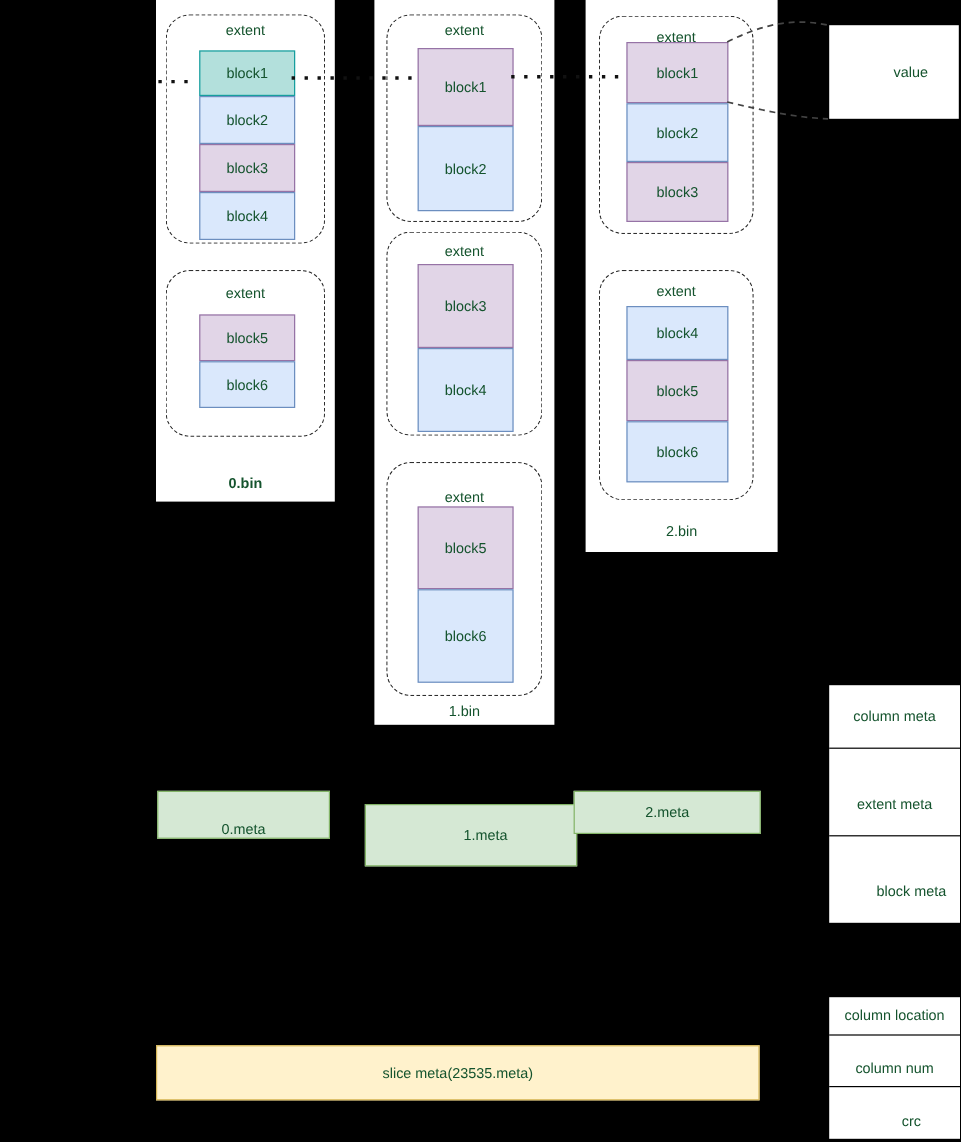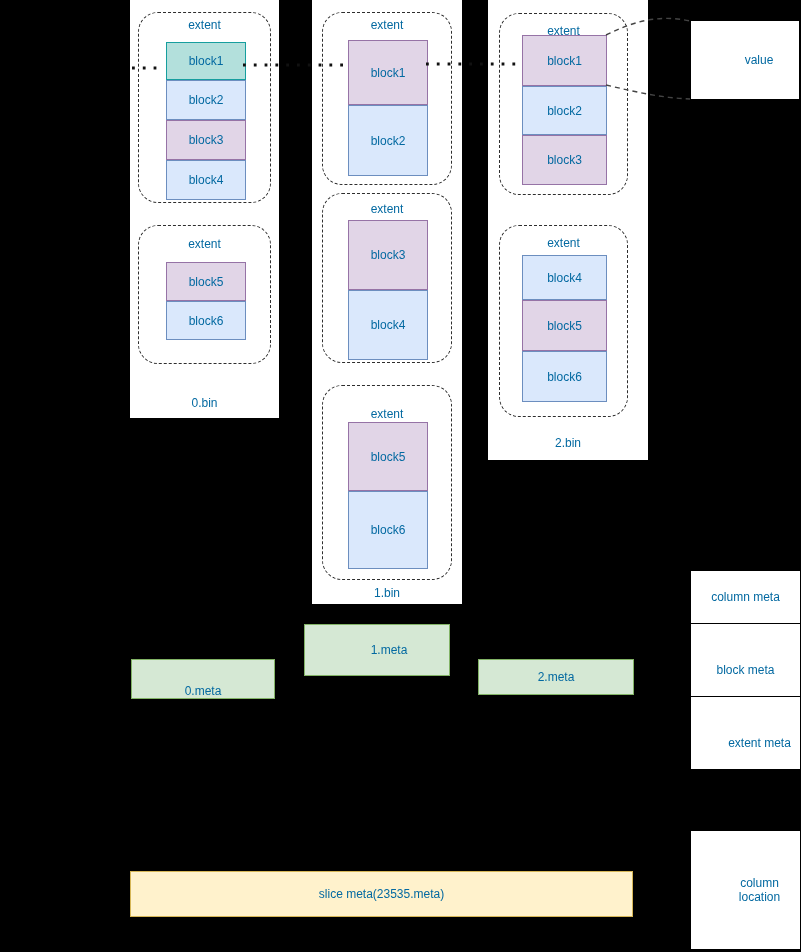--- a/index.html
+++ b/index.html
@@ -1,18 +1,18 @@
 <!DOCTYPE html>
 <html><head>
 <meta charset="utf-8">
 <style>
   html,body{margin:0;padding:0;background:#000;}
   #canvas{
     position:relative;width:801px;height:952px;background:#000;overflow:hidden;
-    font-family:"Liberation Sans", sans-serif;color:#0369a1;
+    font-family:"Liberation Sans", sans-serif;color:#14532d;
   }
   .bin{position:absolute;background:#fff;}
   .bin-label{position:absolute;left:0;right:0;text-align:center;font-size:12px;line-height:14px;}
   .extent{position:absolute;border:1px dashed #2e2e2e;border-radius:20px;box-sizing:border-box;}
   .extent-label{position:absolute;left:0;right:0;text-align:center;font-size:12px;line-height:14px;}
   .block{
     position:absolute;box-sizing:border-box;border:1px solid #000;
     display:flex;align-items:center;justify-content:center;font-size:12px;
   }
   .meta-box{
@@ -54,21 +54,21 @@
         </div>
         <div class="extent" style="left: 8px; top: 225px; width: 133px; height: 139px;">
           <div class="extent-label" style="top: 11px;">extent</div>
           <div class="block" style="left: 27px; top: 36px; width: 80px; height: 39px; background: rgb(225, 213, 231); border-color: rgb(150, 115, 166);">
             <span>block5</span>
           </div>
           <div class="block" style="left: 27px; top: 75px; width: 80px; height: 39px; background: rgb(218, 232, 252); border-color: rgb(108, 142, 191);">
             <span>block6</span>
           </div>
         </div>
-        <div class="bin-label" style="top: 396px;">0.bin</div>
+        <div class="bin-label" style="top: 396px; font-weight: bold;">0.bin</div>
       </div>
       <div class="bin" style="left: 312px; top: 0px; width: 150px; height: 604px;">
         <div class="extent" style="left: 10px; top: 12px; width: 130px; height: 173px;">
           <div class="extent-label" style="top: 5px;">extent</div>
           <div class="block" style="left: 25px; top: 27px; width: 80px; height: 65px; background: rgb(225, 213, 231); border-color: rgb(150, 115, 166);">
             <span>block1</span>
           </div>
           <div class="block" style="left: 25px; top: 92px; width: 80px; height: 71px; background: rgb(218, 232, 252); border-color: rgb(108, 142, 191);">
             <span>block2</span>
           </div>
@@ -118,44 +118,46 @@
             <span>block6</span>
           </div>
         </div>
         <div class="bin-label" style="top: 436px;">2.bin</div>
       </div>
     </div>
   <div id="metas">
       <div class="meta-box" style="left: 131px; top: 659px; width: 144px; height: 40px; background: rgb(213, 232, 212); border-color: rgb(130, 179, 102); align-items: flex-end;">
         <span>0.meta</span>
       </div>
-      <div class="meta-box" style="left: 304px; top: 624px; width: 146px; height: 52px; background: rgb(213, 232, 212); border-color: rgb(130, 179, 102); padding-left: 24px;">
+      <div class="meta-box" style="left: 304px; top: 670px; width: 177px; height: 52px; background: rgb(213, 232, 212); border-color: rgb(130, 179, 102); padding-left: 24px;">
         <span>1.meta</span>
       </div>
       <div class="meta-box" style="left: 478px; top: 659px; width: 156px; height: 36px; background: rgb(213, 232, 212); border-color: rgb(130, 179, 102);">
         <span>2.meta</span>
       </div>
     </div>
 
   <div class="meta-box" id="slice-meta" style="left: 130px; top: 871px; width: 503px; height: 46px; background: rgb(255, 242, 204); border-color: rgb(214, 182, 86);">
     <span>slice meta(23535.meta)</span>
   </div>
 
   <div class="side-table" id="t1" style="left:690px;top:20px;width:110px;height:80px;">
       <div class="side-row">value</div>
     </div>
 
   <div class="side-table" id="t2" style="left:690px;top:570px;width:111px;height:200px;gap:20px;">
       <div class="side-row">column meta</div>
+      <div class="side-row">extent meta</div>
       <div class="side-row">block meta</div>
-      <div class="side-row">extent meta</div>
     </div>
 
   <div class="side-table" id="t3" style="left:690px;top:830px;width:111px;height:120px;gap:12px;">
       <div class="side-row">column location</div>
+      <div class="side-row">column num</div>
+      <div class="side-row">crc</div>
     </div>
 
   <svg id="overlay" width="801" height="952" viewBox="0 0 801 952">
     <path d="M132 68 L163 68" stroke="#111" stroke-width="2.8" stroke-dasharray="2.8 8" fill="none"></path>
     <path d="M243 65 L346 65" stroke="#111" stroke-width="2.8" stroke-dasharray="2.8 8" fill="none"></path>
     <path d="M426 64 L521 64" stroke="#111" stroke-width="2.8" stroke-dasharray="2.8 8" fill="none"></path>
     <path d="M606 35 C 632 22, 658 14, 690 21" stroke="#444" stroke-width="1.4" stroke-dasharray="5 4" fill="none"></path>
     <path d="M606 85 C 636 92, 662 98, 690 99" stroke="#444" stroke-width="1.4" stroke-dasharray="5 4" fill="none"></path>
   </svg>
 

